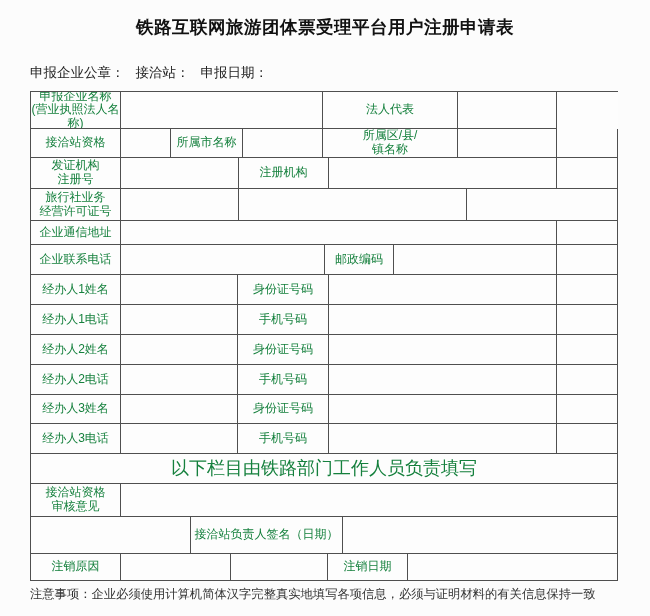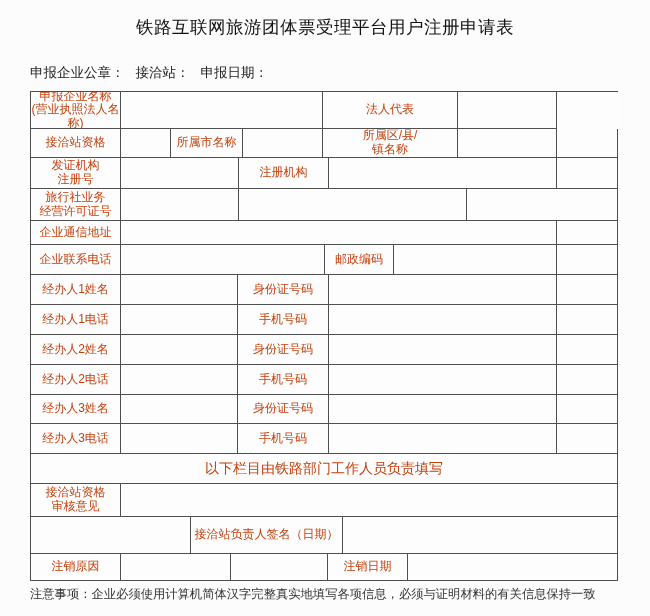--- a/index.html
+++ b/index.html
@@ -8,21 +8,21 @@
     background:#fcfcfc;
     font-family:"Liberation Sans", sans-serif;
     color:#2b2b2b;
     position:relative;
     overflow:hidden;
   }
   .page-title {
     position:absolute; top:15px; left:0; width:650px;
     text-align:center;
     font-family:"Liberation Serif", serif;
-    font-weight:normal;
+    font-weight:bold;
     font-size:17.5px;
     color:#111;
     letter-spacing:0.5px;
   }
   .header-line {
     position:absolute; top:64px; left:30px;
     display:flex; gap:11px;
     font-family:"Liberation Serif", serif;
     font-size:13.5px;
     color:#222;
@@ -41,23 +41,23 @@
     flex:none;
     display:flex; align-items:center; justify-content:center;
     overflow:hidden;
   }
   .c.grow { flex:1; }
   .lbl {
     font-size:12px;
     line-height:1.14;
     text-align:center;
     white-space:pre-line;
-    color:#c2410c;
-  }
-  .section-note { font-size:14px; }
+    color:#15803d;
+  }
+  .section-note { font-size:18px; }
   .r1{height:37px}.r2{height:29px}.r3{height:31px}.r4{height:32px}
   .r5{height:24px}.r6{height:30px}.r7{height:30px}.r8{height:30px}
   .r9{height:30px}.r10{height:30px}.r11{height:29px}.r12{height:30px}
   .r13{height:30px}.r14{height:33px}.r15{height:37px}.r16{height:27px}
   .footer-note {
     position:absolute; top:586px; left:30px; width:600px;
     font-size:12.3px;
     color:#333;
     white-space:nowrap;
   }

